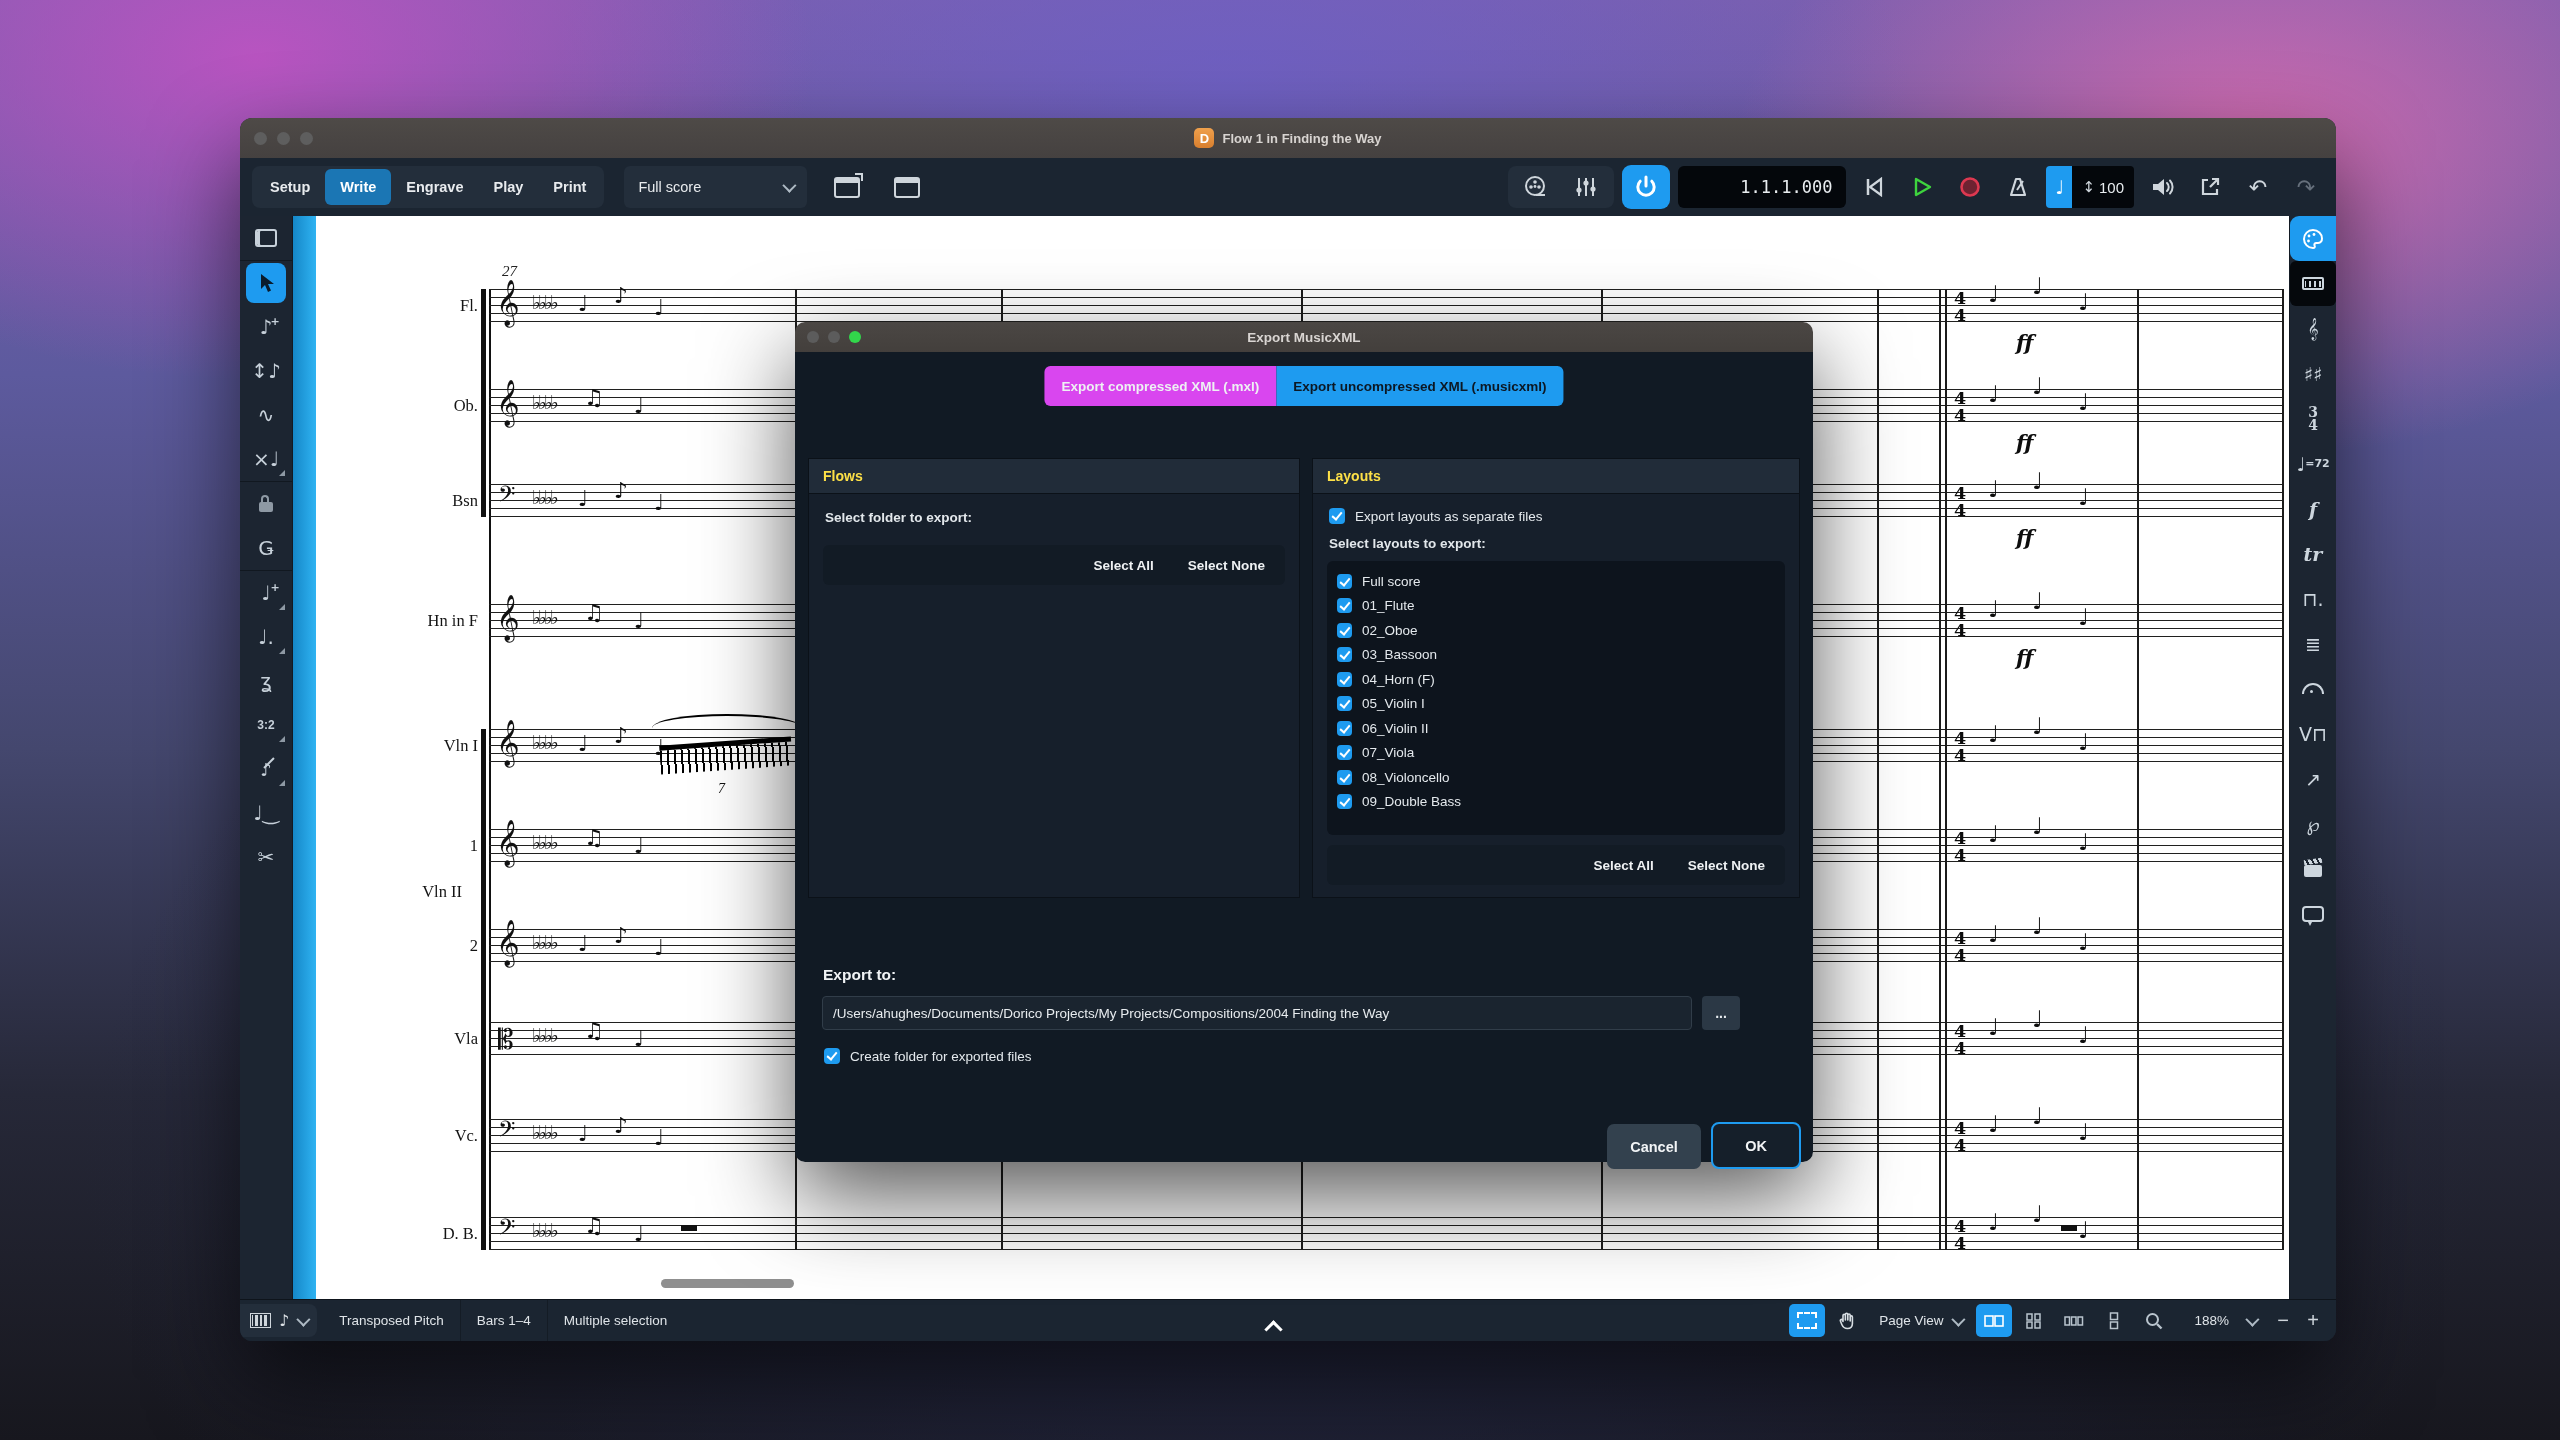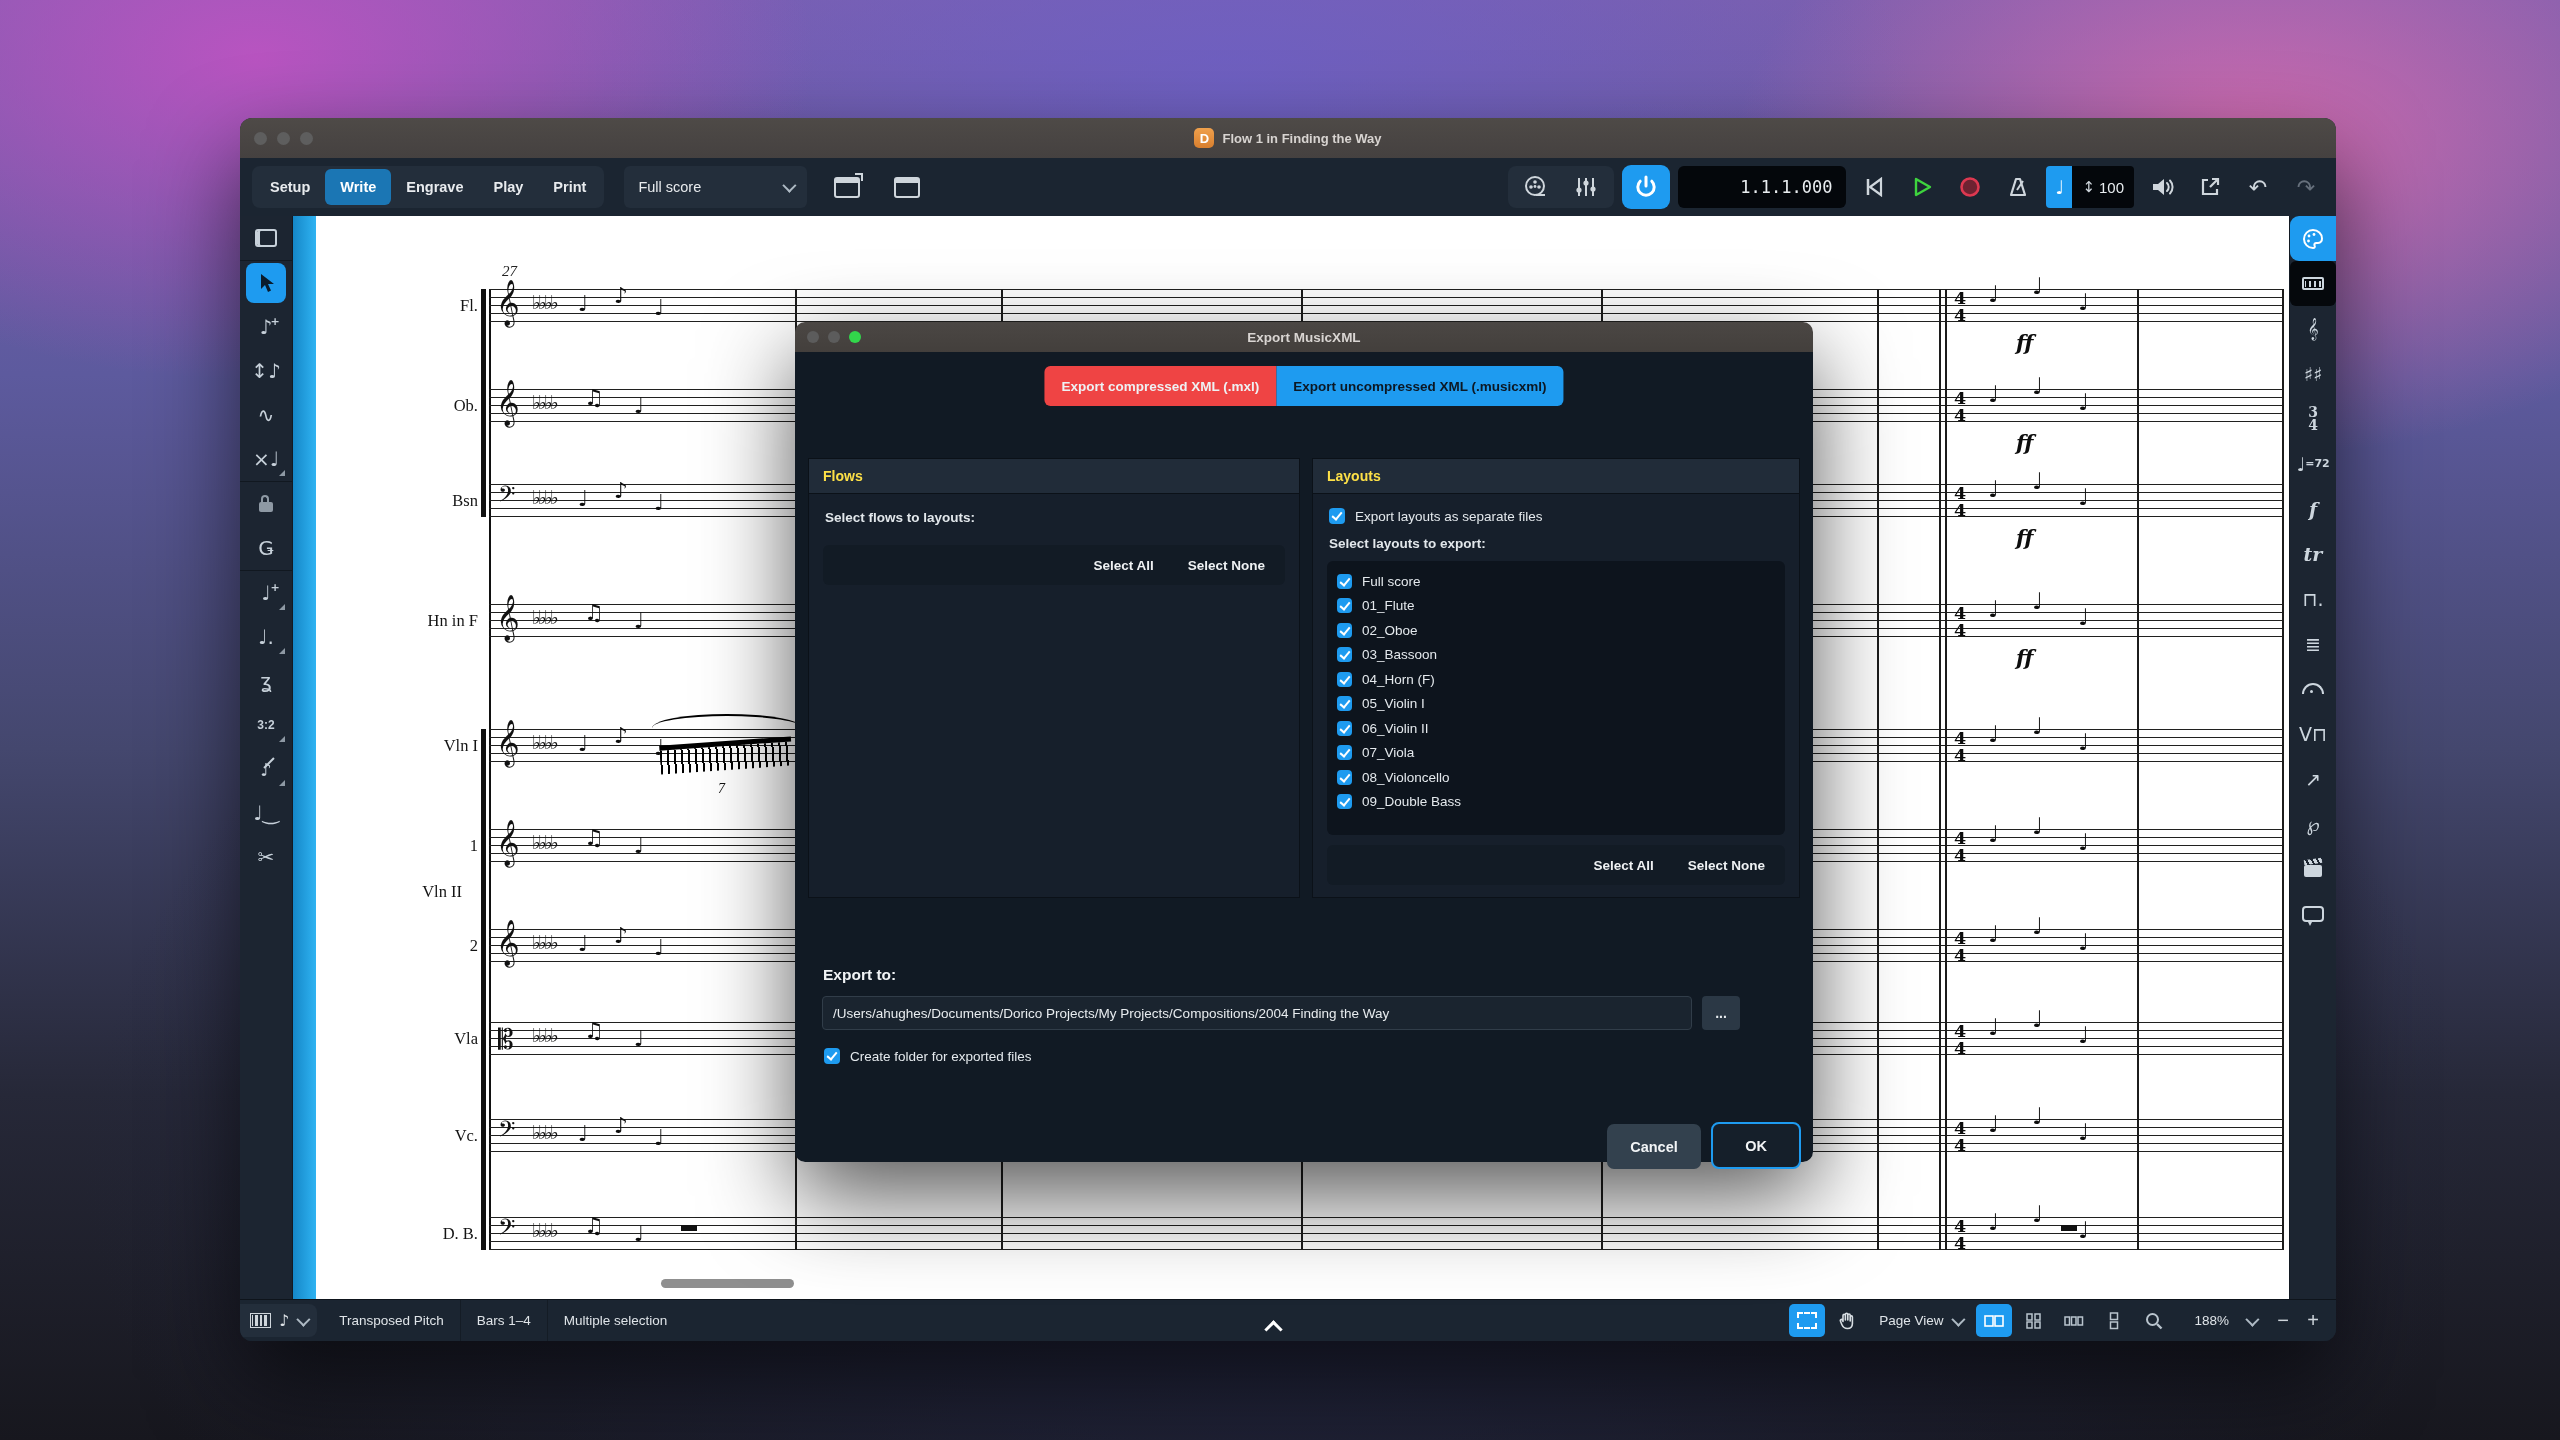--- a/index.html
+++ b/index.html
@@ -112,21 +112,21 @@
   .sept{position:absolute;font-family:"Liberation Serif",serif;font-style:italic;font-size:14px;color:#111;}
   .hscroll{position:absolute;left:345px;top:1063px;width:133px;height:9px;border-radius:5px;background:#8f8f8f;}
   
   .dialog{position:absolute;left:795px;top:322px;width:1018px;height:840px;border-radius:10px;
     box-shadow:0 35px 90px rgba(0,0,0,.65);z-index:50;}
   .d-title{position:absolute;left:0;right:0;top:0;height:30px;background:linear-gradient(#4b4744,#433f3c);
     border-radius:10px 10px 0 0;display:flex;align-items:center;justify-content:center;color:#d9d5d2;font-size:13.5px;font-weight:bold;}
   .d-tl{position:absolute;top:9px;width:12px;height:12px;border-radius:50%;}
   .d-body{position:absolute;left:0;right:0;top:30px;bottom:0;background:#111a24;border-radius:0 0 10px 10px;}
   .d-tabs{position:absolute;left:50%;transform:translateX(-50%);top:14px;display:flex;}
-  .d-tab{height:40px;display:flex;align-items:center;padding:0 17px;font-size:13.5px;font-weight:bold;background:#ef4444;color:#eef1f3;white-space:nowrap;}
+  .d-tab{height:40px;display:flex;align-items:center;padding:0 17px;font-size:13.5px;font-weight:bold;background:#d946ef;color:#eef1f3;white-space:nowrap;}
   .d-tab:first-child{border-radius:6px 0 0 6px;}
   .d-tab:last-child{border-radius:0 6px 6px 0;}
   .d-tab.active{background:#1e9bf0;color:#0c1824;}
   .panel{position:absolute;top:106px;height:440px;background:#161f2b;border:1px solid #0b1118;box-sizing:border-box;display:flex;flex-direction:column;}
   .panel.flows{left:13px;width:492px;}
   .panel.layouts{left:517px;width:488px;}
   .p-head{height:34px;background:#212c39;border-bottom:1px solid #0b1118;display:flex;align-items:center;padding-left:14px;
     color:#fde047;font-size:14px;font-weight:bold;flex:0 0 auto;}
   .p-body{flex:1;display:flex;flex-direction:column;padding:12px 14px 12px 14px;min-height:0;}
   .p-label{color:#e2e7eb;font-size:13.5px;font-weight:bold;margin:4px 0 10px 2px;}
@@ -631,21 +631,21 @@
     </div>
     <div class="d-body">
       <div class="d-tabs" id="dlgTabs">
           <div class="d-tab">Export compressed XML (.mxl)</div>
           <div class="d-tab active">Export uncompressed XML (.musicxml)</div>
         </div>
 
       <div class="panel flows">
         <div class="p-head">Flows</div>
         <div class="p-body">
-          <div class="p-label">Select flows to layouts:</div>
+          <div class="p-label">Select folder to export:</div>
           <div class="p-foot">
             <span class="txtbtn">Select All</span>
             <span class="txtbtn">Select None</span>
           </div>
         </div>
       </div>
 
       <div class="panel layouts">
         <div class="p-head">Layouts</div>
         <div class="p-body">

